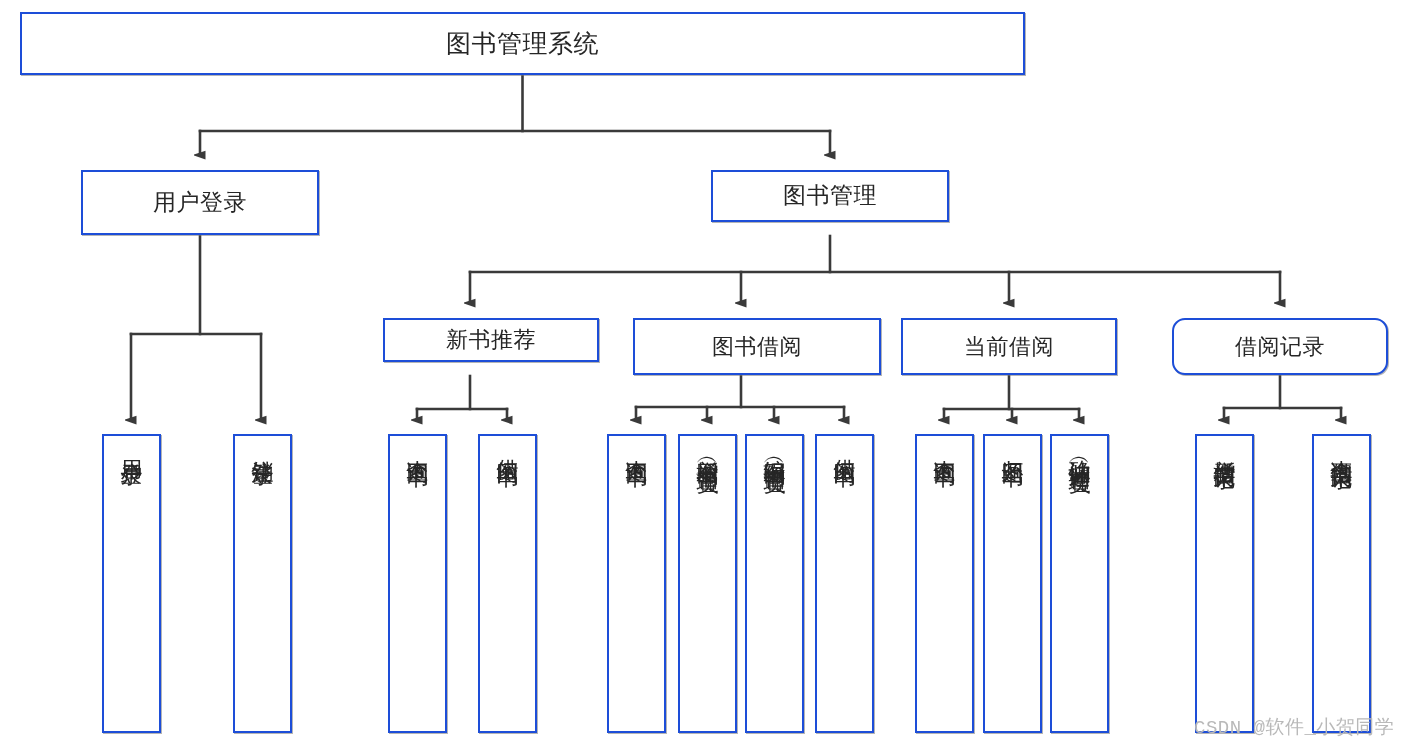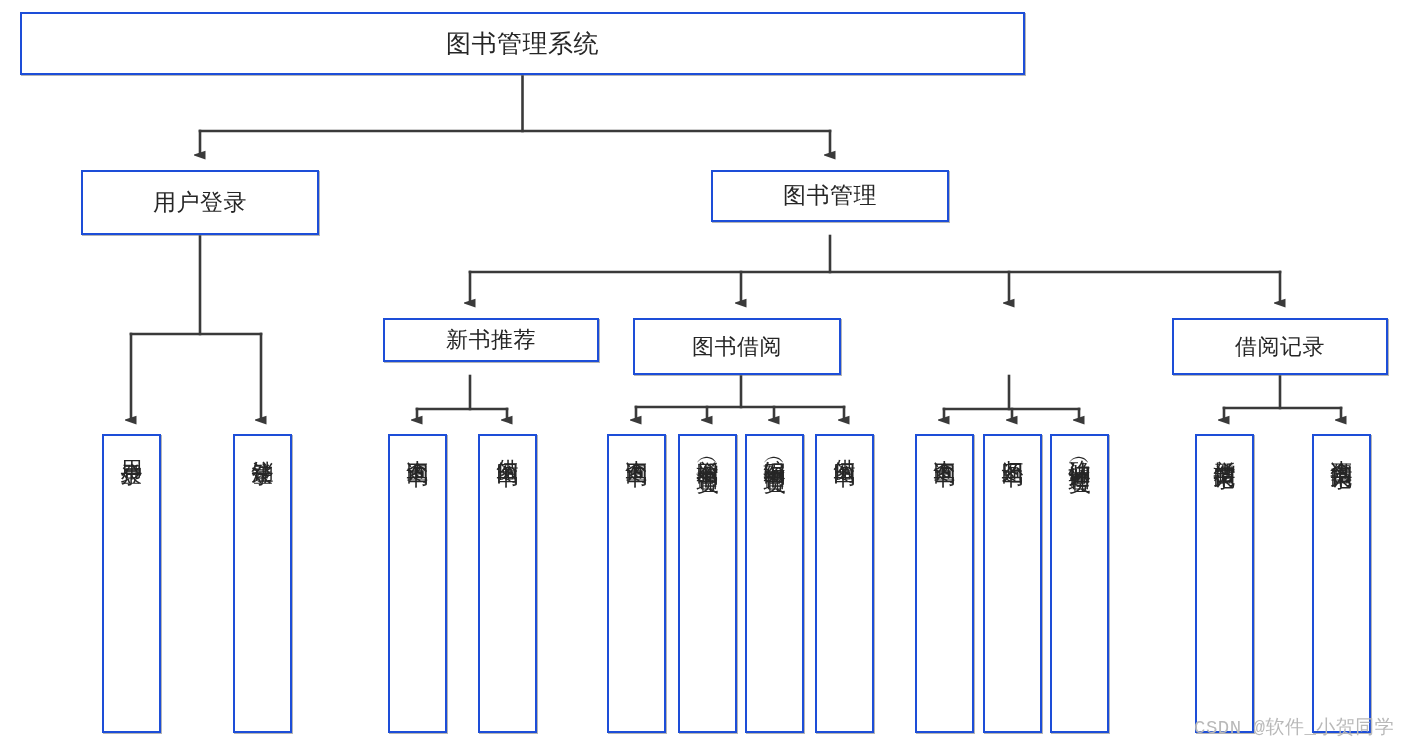--- a/index.html
+++ b/index.html
@@ -137,24 +137,27 @@
   <div class="node level2" style="left:81px; top:170px; width:238px; height:65px;">
     <span class="lbl">用户登录</span>
   </div>
   <div class="node level2" style="left:711px; top:170px; width:238px; height:52px;">
     <span class="lbl">图书管理</span>
   </div>
 
   <div class="node level3" style="left:383px; top:318px; width:216px; height:44px;">
     <span class="lbl">新书推荐</span>
   </div>
-  <div class="node level3" style="left:633px; top:318px; width:208px; height:57px;">
+  <div class="node level3" style="left:633px; top:318px; width:248px; height:57px;">
     <span class="lbl">图书借阅</span>
   </div>
-  <div class="node level3" style="left:1172px; top:318px; width:216px; height:57px;">
+  <div class="node level3" style="left:901px; top:318px; width:216px; height:57px;">
+    <span class="lbl">当前借阅</span>
+  </div>
+  <div class="node level3" style="left:1172px; top:318px; width:216px; height:57px;border-radius:13px;">
     <span class="lbl">借阅记录</span>
   </div>
 
   <div class="node leaf" style="left:102px; top:434px; width:59px; height:299px;">
     <span class="lbl">用户登录</span>
   </div>
   <div class="node leaf" style="left:233px; top:434px; width:59px; height:299px;">
     <span class="lbl">注销登录</span>
   </div>
   <div class="node leaf" style="left:388px; top:434px; width:59px; height:299px;">

